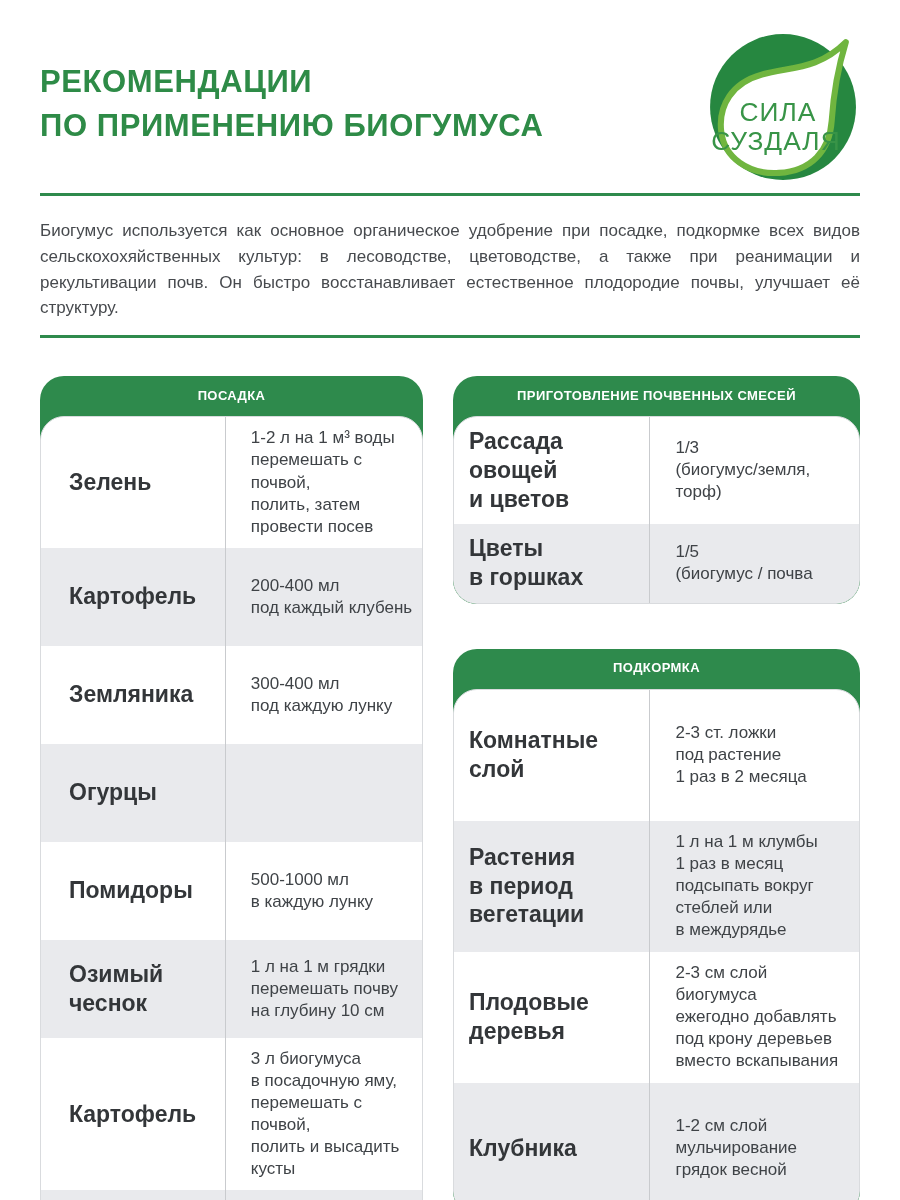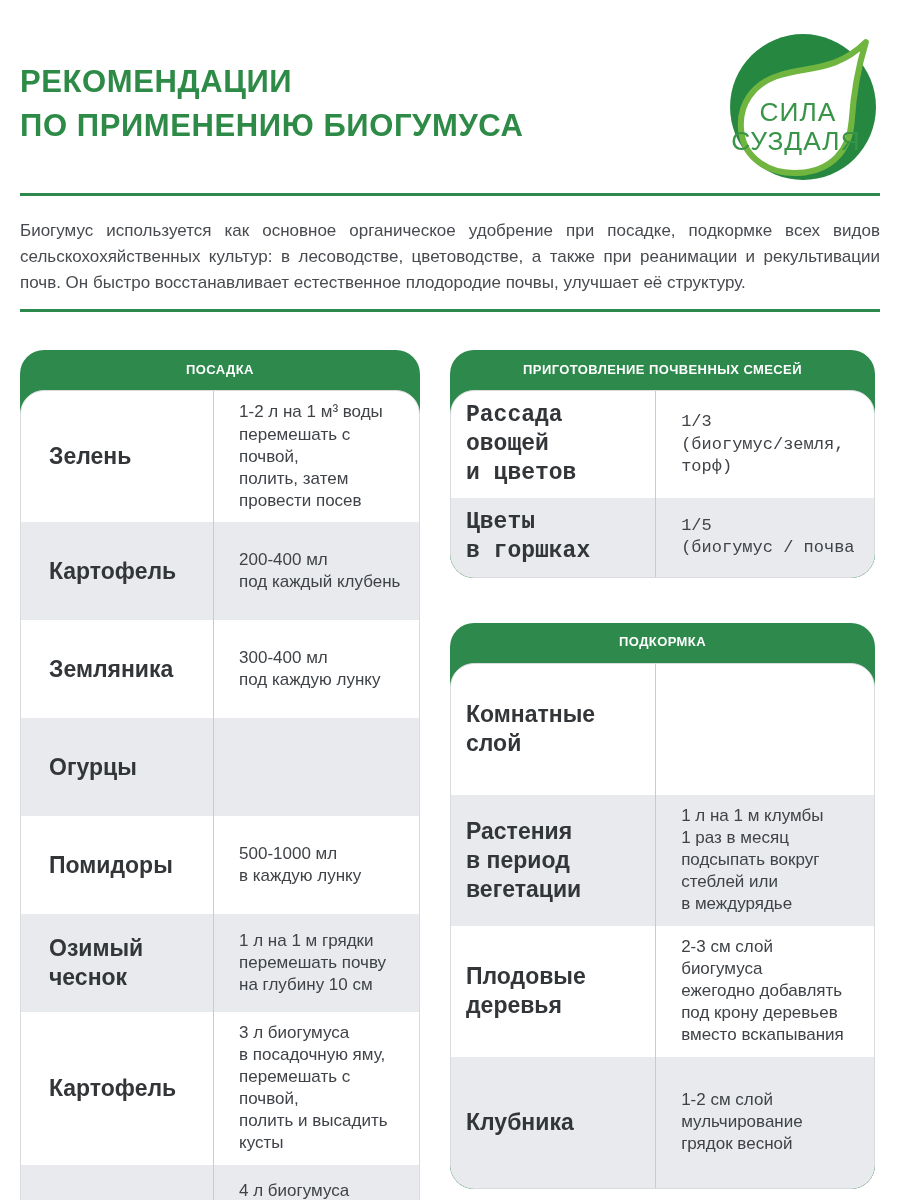--- a/index.html
+++ b/index.html
@@ -16,21 +16,21 @@
     --intro-col:#474A4E;
   }
   *{box-sizing:border-box;margin:0;padding:0;}
   html,body{background:#fff;}
   body{
     width:900px;height:1200px;margin:0 auto;
     font-family:"Liberation Sans","DejaVu Sans",sans-serif;
     color:var(--value-col);
     overflow:hidden;
   }
-  .page{width:900px;height:1200px;padding:0 20px;}
+  .page{width:900px;height:1200px;padding:0 40px;}
   
   .hdr{display:flex;justify-content:space-between;align-items:flex-start;padding-top:28px;}
   .title{
     margin-top:32px;
     font-size:31px;line-height:1.42;font-weight:700;
     letter-spacing:.6px;color:var(--title-green);
     text-transform:uppercase;
   }
   .logo{position:relative;width:152px;height:152px;flex:0 0 auto;margin-right:2px;text-align:center;}
   .logo svg{display:block;width:152px;height:152px;}
@@ -69,21 +69,21 @@
     font-size:23px;font-weight:700;color:var(--label-col);
     line-height:1.25;white-space:pre-line;
   }
   .cell-value{
     flex:1;display:flex;align-items:center;
     padding:10px 8px 10px 25px;
     font-size:17px;color:var(--value-col);
     line-height:1.3;white-space:pre-line;
   }
   .tbl-0 .row{min-height:98px;}
-  .tbl-1 .row{min-height:79px;font-family:Liberation Mono, monospace;}
+  .tbl-1 .row{min-height:79px;}
   .tbl-2 .row{min-height:131px;}
   .tbl-1 .cell-label,.tbl-2 .cell-label{padding-left:15px;}
 </style>
 </head>
 <body>
 
 <div class="page">
 
   <header class="hdr">
     <h1 class="title"><span>РЕКОМЕНДАЦИИ</span><br><span>ПО ПРИМЕНЕНИЮ БИОГУМУСА</span></h1>
@@ -181,20 +181,23 @@
 (биогумус / почва</div>
             </div>
           </div>
         </div>
         <div class="tbl tbl-2">
           <div class="tbl-hdr">ПОДКОРМКА</div>
           <div class="tbl-body">
             <div class="row">
               <div class="cell-label">Комнатные
 слой</div>
+              <div class="cell-value">2-3 ст. ложки
+под растение
+1 раз в 2 месяца</div>
             </div>
             <div class="row alt">
               <div class="cell-label">Растения
 в период
 вегетации</div>
               <div class="cell-value">1 л на 1 м клумбы
 1 раз в месяц
 подсыпать вокруг
 стеблей или
 в междурядье</div>

